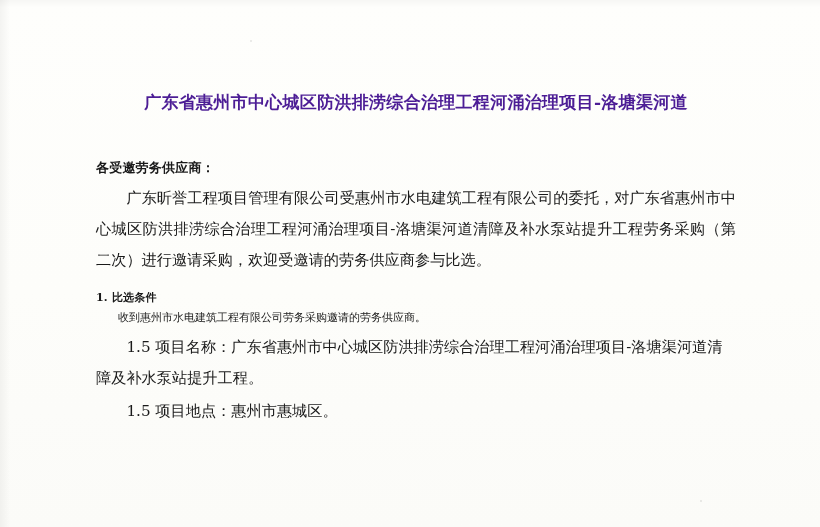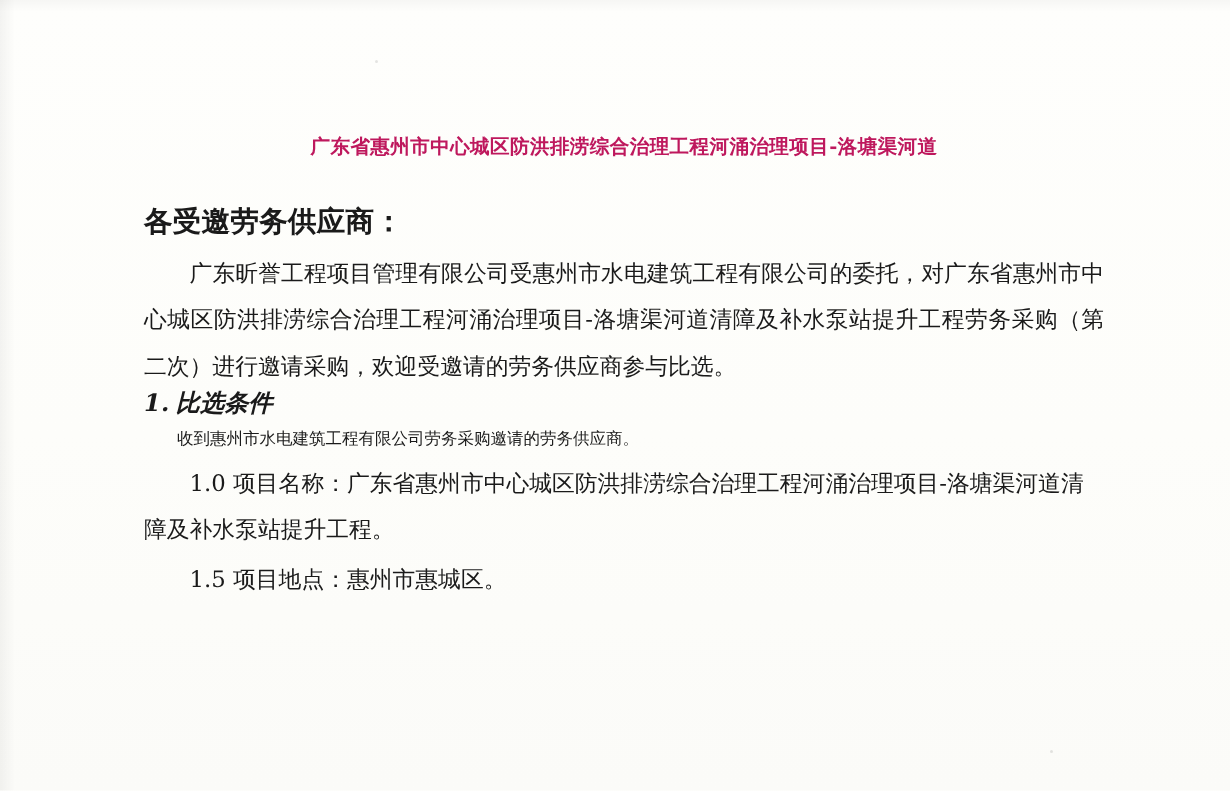--- a/index.html
+++ b/index.html
@@ -29,55 +29,54 @@
       linear-gradient(180deg, #fefefc 0%, #fdfdfa 55%, #fbfbf8 100%);
   }
   .content {
     position: absolute;
     left: 96px;
     top: 86px;
     width: 640px;
   }
   .doc-title {
     text-align: center;
-    font-size: 13px;
+    font-size: 17px;
     font-weight: bold;
     line-height: 1.95;
     letter-spacing: 0.3px;
-    color: #be185d;
+    color: #4c1d95;
   }
   .doc-title .line2 {
     display: block;
   }
   .salutation {
-    margin-top: 24px;
-    font-size: 19px;
+    margin-top: 40px;
+    font-size: 13px;
     font-weight: bold;
     letter-spacing: 0.2px;
   }
   .para {
     font-size: 15.2px;
     line-height: 2.02;
     text-align: justify;
     text-justify: inter-ideograph;
     margin-top: 6px;
   }
   .indent {
     text-indent: 2em;
   }
   .u {
     text-underline-offset: 3px;
     text-decoration-thickness: 1px;
   }
   .section {
-    margin-top: 0;
-    font-size: 16px;
+    margin-top: 15px;
+    font-size: 11px;
     font-weight: bold;
     letter-spacing: 0.2px;
-    font-style: italic;
   }
   .section .num {
     display: inline-block;
     padding-right: 4px;
   }
   .body-line {
     font-size: 11px;
     line-height: 2.0;
     text-indent: 2em;
     margin-top: 2px;
@@ -125,18 +124,18 @@
 
     <div class="salutation">各受邀劳务供应商：</div>
 
     <div class="para indent"><span class="u">广东昕誉工程项目管理有限公司</span><span>受惠州市水电建筑工程有限公司的委托，对</span><span class="u">广东省惠州市中心城区防洪排涝综合治理工程河涌治理项目-洛塘渠河道清障及补水泵站提升工程</span><span>劳务采购（第二次）进行邀请采购，欢迎受邀请的劳务供应商参与比选。</span></div>
 
     <div class="section"><span class="num">1.</span><span>比选条件</span></div>
 
     <div class="body-line">收到惠州市水电建筑工程有限公司劳务采购邀请的劳务供应商。</div>
 
 
-    <div class="sub"><span>1.0 项目名称：</span><span class="u">广东省惠州市中心城区防洪排涝综合治理工程河涌治理项目-洛塘渠河道清障及补水泵站提升工程。</span></div>
+    <div class="sub"><span>1.5 项目名称：</span><span class="u">广东省惠州市中心城区防洪排涝综合治理工程河涌治理项目-洛塘渠河道清障及补水泵站提升工程。</span></div>
 
     <div class="sub"><span>1.5 项目地点：</span><span class="u">惠州市惠城区。</span></div>
 
   </div>
 </div>
 
 </body></html>

